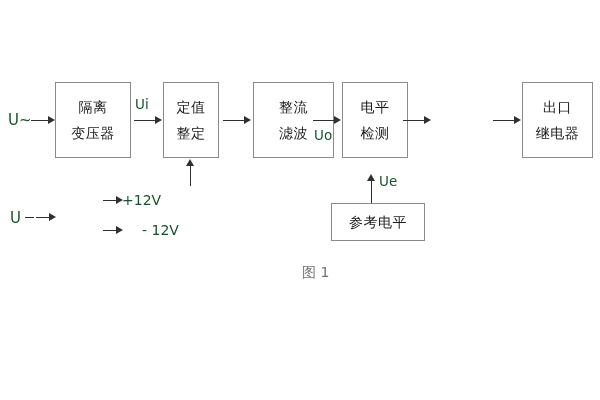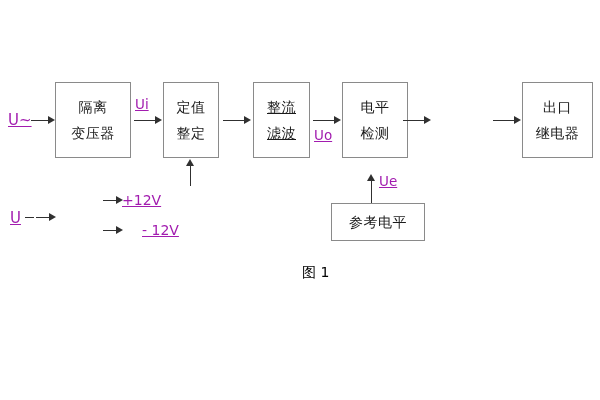--- a/index.html
+++ b/index.html
@@ -36,25 +36,24 @@
     letter-spacing: 0.5px;
   }
   .box .ln + .ln {
     margin-top: 12px;
   }
   .box.single .ln {
     margin-top: 0;
   }
   .lbl {
     position: absolute;
-    color: #a21caf;
+    color: #14532d;
     font-size: 13.5px;
     white-space: nowrap;
     line-height: 1;
-    text-decoration: underline;
   }
   
   .harrow {
     position: absolute;
     height: 9px;
   }
   .harrow .shaft {
     position: absolute;
     left: 0;
     top: 4px;
@@ -92,21 +91,21 @@
     border-right: 4.5px solid transparent;
     border-bottom: 7px solid #303030;
   }
   .dash {
     position: absolute;
     height: 1.4px;
     background: #303030;
   }
   .caption {
     position: absolute;
-    color: #000000;
+    color: #737373;
     font-size: 14px;
     white-space: nowrap;
   }
 </style>
 </head>
 <body>
 
 <div id="diagram">
 
   <div class="lbl" style="left:8px; top:113px; font-size:15px;">U~</div>
@@ -131,21 +130,21 @@
   <div class="box" style="left:163px; top:82px; width:56px; height:76px;">
     <span class="ln">定值</span>
     <span class="ln">整定</span>
   </div>
 
   <div class="harrow" style="left:223px; top:116px; width:28px;">
     <div class="shaft" style="width:21px;"></div>
     <div class="head" style="left:21px;"></div>
   </div>
 
-  <div class="box" style="left:253px; top:82px; width:57px; height:76px;text-decoration:underline;">
+  <div class="box" style="left:253px; top:82px; width:81px; height:76px;">
     <span class="ln">整流</span>
     <span class="ln">滤波</span>
   </div>
 
   <div class="lbl" style="left:314px; top:116px;margin-top:13px;">Uo</div>
 
   <div class="harrow" style="left:313px; top:116px; width:28px;">
     <div class="shaft" style="width:21px;"></div>
     <div class="head" style="left:21px;"></div>
   </div>

